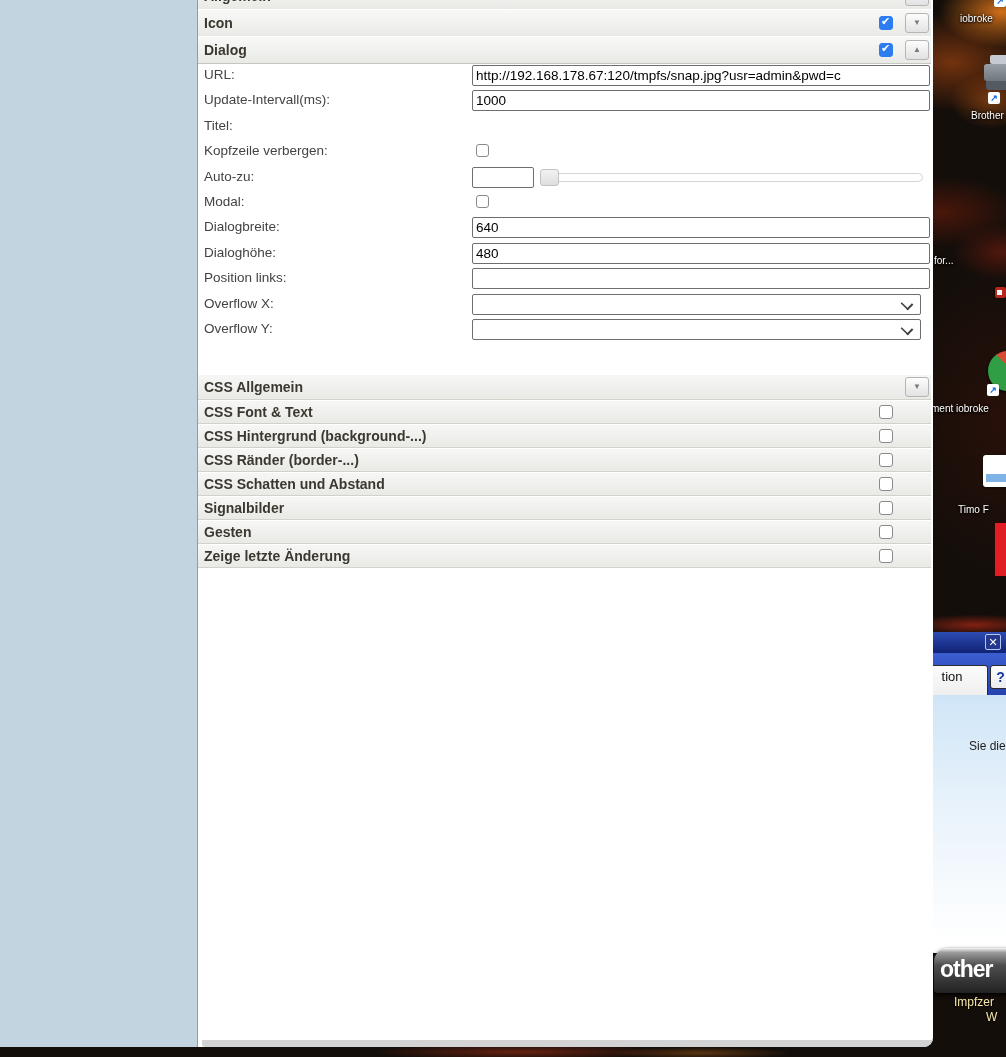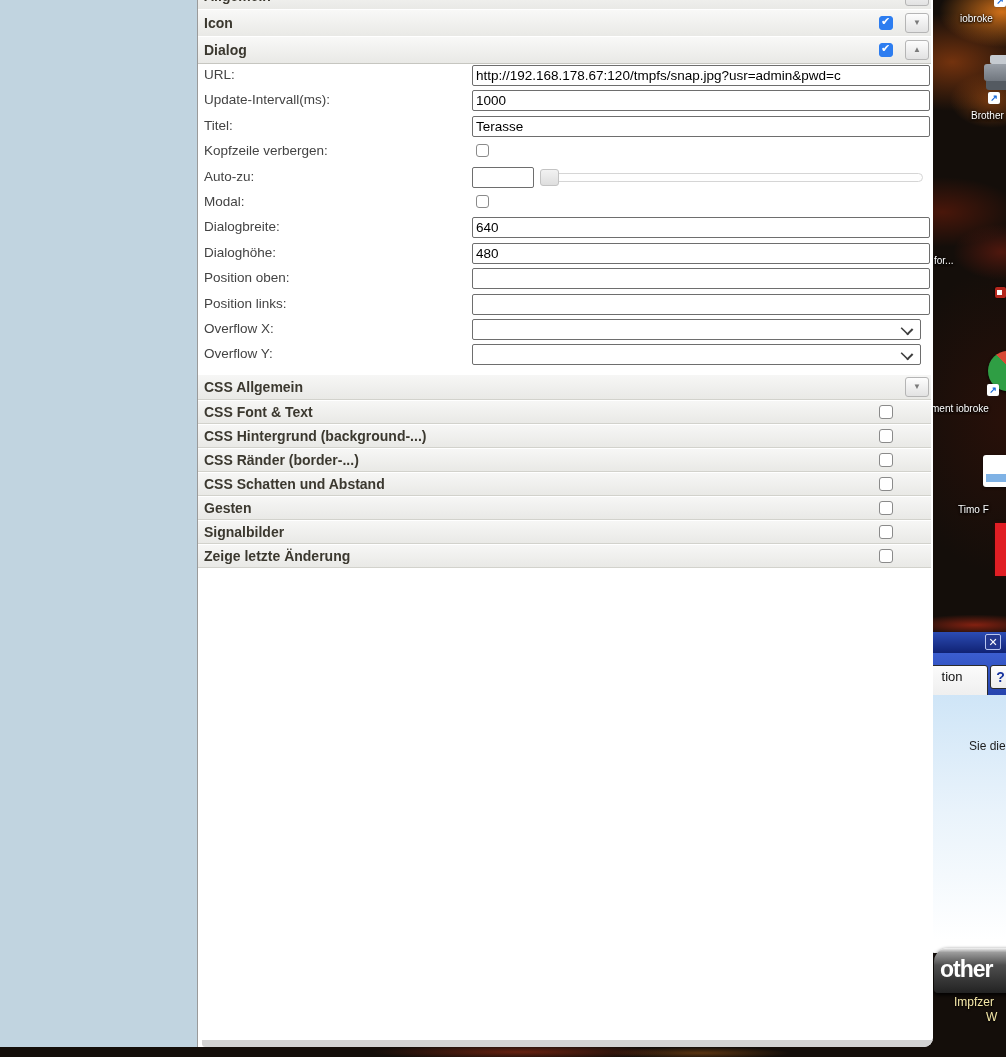--- a/index.html
+++ b/index.html
@@ -147,21 +147,20 @@
       <div class="frow">
         <div class="flabel">URL:</div>
         <input class="txt" type="text" value="http://192.168.178.67:120/tmpfs/snap.jpg?usr=admin&amp;pwd=c" style="">
       </div>
       <div class="frow">
         <div class="flabel">Update-Intervall(ms):</div>
         <input class="txt" type="text" value="1000" style="">
       </div>
       <div class="frow">
         <div class="flabel">Titel:</div>
-        <input class="txt" type="text" value="Terasse" style="">
       </div>
       <div class="frow">
         <div class="flabel">Kopfzeile verbergen:</div>
         <span class="cb fcb"></span>
       </div>
       <div class="frow">
         <div class="flabel">Auto-zu:</div>
         <input class="txt small" type="text" value="" style="">
         <div class="slider-track"></div>
         <div class="slider-handle"></div>
@@ -172,24 +171,20 @@
       </div>
       <div class="frow">
         <div class="flabel">Dialogbreite:</div>
         <input class="txt" type="text" value="640" style="">
       </div>
       <div class="frow">
         <div class="flabel">Dialoghöhe:</div>
         <input class="txt" type="text" value="480" style="">
       </div>
       <div class="frow">
-        <div class="flabel">Position oben:</div>
-        <input class="txt" type="text" value="" style="">
-      </div>
-      <div class="frow">
         <div class="flabel">Position links:</div>
         <input class="txt" type="text" value="" style="">
       </div>
       <div class="frow">
         <div class="flabel">Overflow X:</div>
         <div class="sel">
             <div class="sel-chev"></div>
           </div>
       </div>
       <div class="frow">
@@ -215,28 +210,28 @@
       </div>
       <div class="brow">
         <div class="glabel">CSS Ränder (border-...)</div>
         <span class="cb bcb"></span>
       </div>
       <div class="brow">
         <div class="glabel">CSS Schatten und Abstand</div>
         <span class="cb bcb"></span>
       </div>
       <div class="brow">
+        <div class="glabel">Signalbilder</div>
+        <span class="cb bcb"></span>
+      </div>
+      <div class="brow">
         <div class="glabel">Gesten</div>
         <span class="cb bcb"></span>
       </div>
       <div class="brow">
-        <div class="glabel">Signalbilder</div>
-        <span class="cb bcb"></span>
-      </div>
-      <div class="brow">
         <div class="glabel">Zeige letzte Änderung</div>
         <span class="cb bcb"></span>
       </div>
     </div>
 
     <div class="panel-bottom-bar"></div>
   </div>
 
 </div>
 

